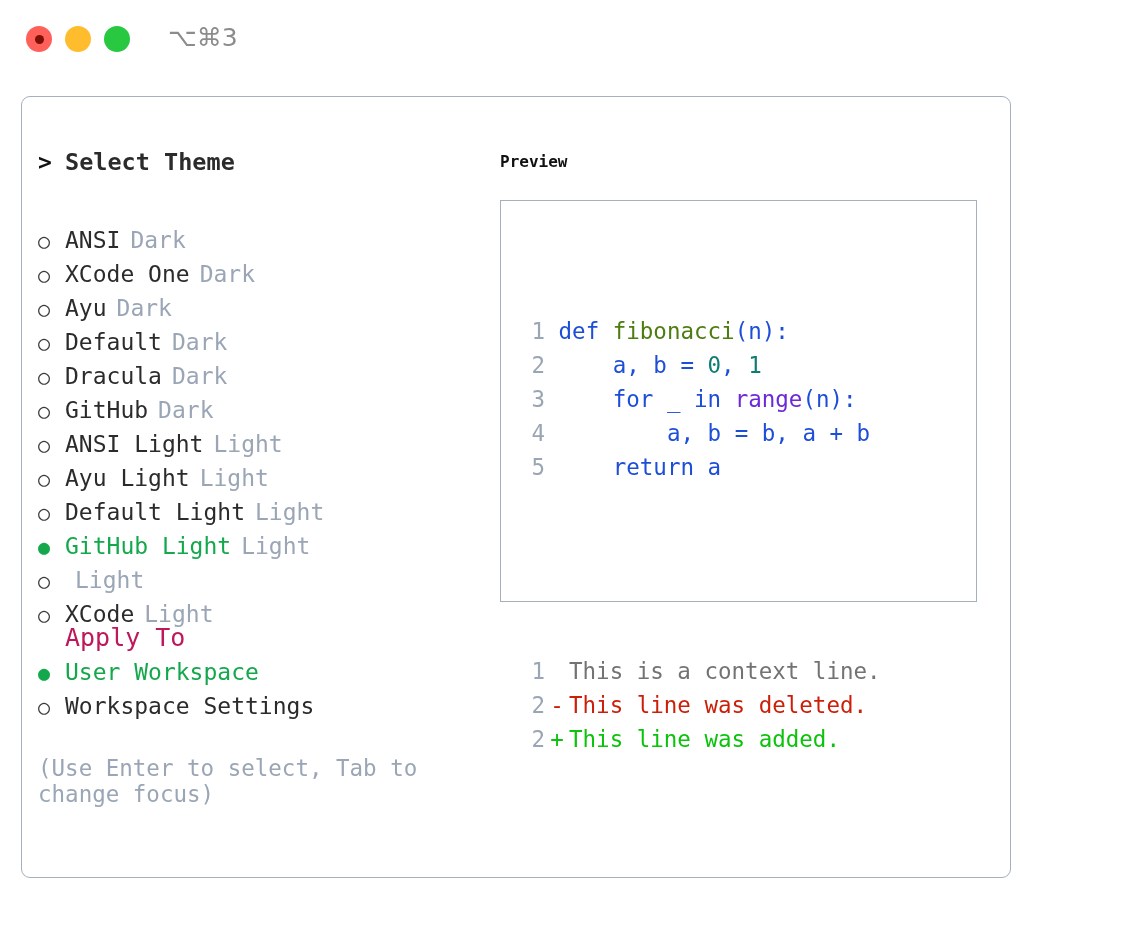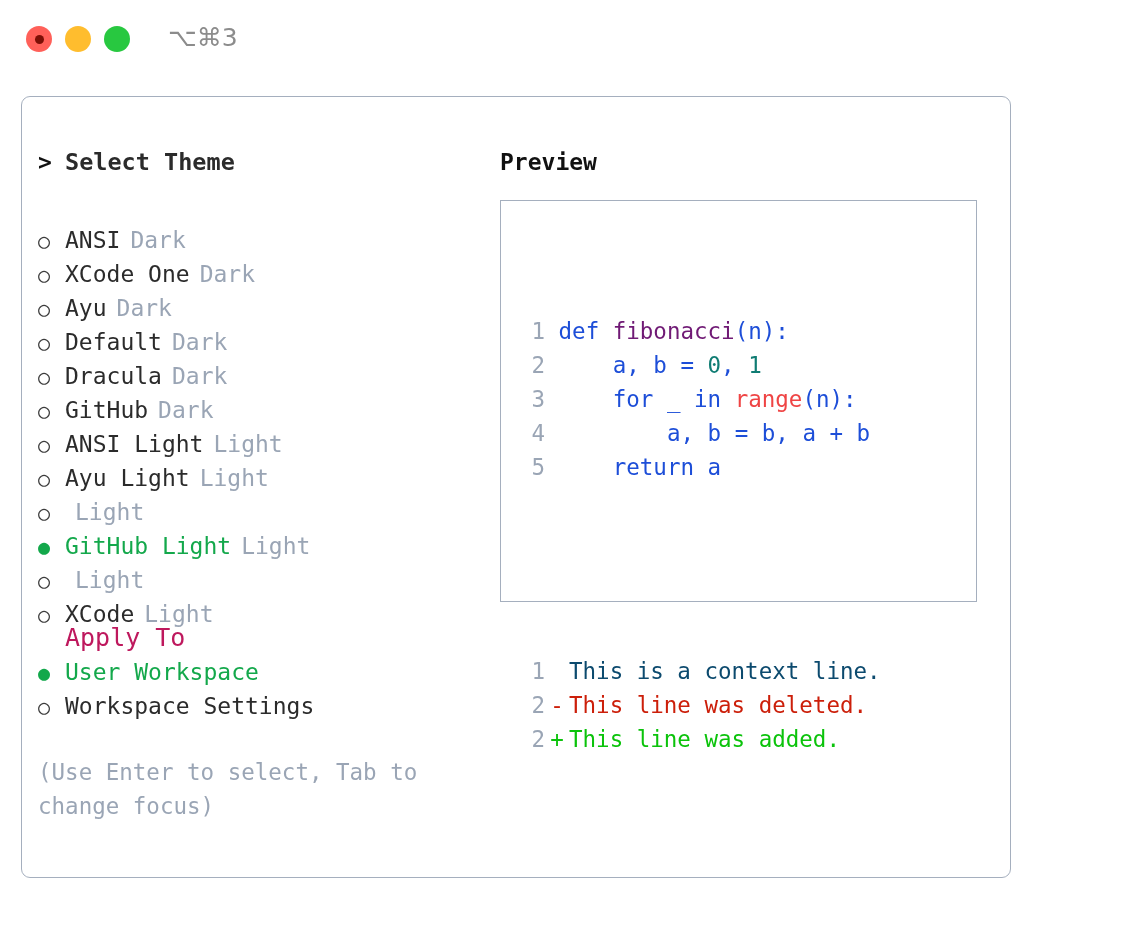--- a/index.html
+++ b/index.html
@@ -143,35 +143,35 @@
     font-size: 25px;
     line-height: 34px;
     height: 34px;
     color: #be185d;
     white-space: pre;
   }
 
   .hint {
     margin-top: 32px;
     font-size: 22.5px;
-    line-height: 34px;
+    line-height: 26px;
     color: #9aa5b5;
     width: 405px;
     white-space: pre-wrap;
   }
 
   
   .right-col {
     position: absolute;
     left: 478px;
     top: 48px;
     width: 490px;
   }
   .preview-title {
-    font-size: 23px;
+    font-size: 16px;
     font-weight: bold;
     color: #111111;
     line-height: 34px;
     height: 34px;
     white-space: pre;
   }
 
   .preview-box {
     margin-top: 21px;
     width: 477px;
@@ -191,28 +191,28 @@
     white-space: pre;
   }
   .cline { display: block; white-space: pre; }
   .lno {
     display: inline-block;
     width: 24px;
     text-align: right;
     color: #9aa5b5;
   }
   .ctext { color: #1d4ed8; }
-  .tok-fn   { color: #701a75; }
+  .tok-fn   { color: #4d7c0f; }
   .tok-num  { color: #0f7c73; }
-  .tok-blt  { color: #ef4444; }
+  .tok-blt  { color: #6d28d9; }
   .blank { display: block; height: 34px; }
 
   .dline { display: block; white-space: pre; }
   .dsign { display: inline-block; width: 24px; text-align: center; }
-  .d-ctx  { color: #0c4a6e; }
+  .d-ctx  { color: #737373; }
   .d-del  { color: #cc1f0a; }
   .d-add  { color: #0bc30b; }
 </style>
 </head>
 <body>
 
 <div class="window">
 
   <div class="titlebar">
     <div class="traffic">
@@ -234,21 +234,21 @@
 
         <div id="theme-rows">
             <div class="row"><span class="marker">○</span><span class="name">ANSI</span><span class="variant">Dark</span></div>
             <div class="row"><span class="marker">○</span><span class="name">XCode One</span><span class="variant">Dark</span></div>
             <div class="row"><span class="marker">○</span><span class="name">Ayu</span><span class="variant">Dark</span></div>
             <div class="row"><span class="marker">○</span><span class="name">Default</span><span class="variant">Dark</span></div>
             <div class="row"><span class="marker">○</span><span class="name">Dracula</span><span class="variant">Dark</span></div>
             <div class="row"><span class="marker">○</span><span class="name">GitHub</span><span class="variant">Dark</span></div>
             <div class="row"><span class="marker">○</span><span class="name">ANSI Light</span><span class="variant">Light</span></div>
             <div class="row"><span class="marker">○</span><span class="name">Ayu Light</span><span class="variant">Light</span></div>
-            <div class="row"><span class="marker">○</span><span class="variant">Light</span></div>
+            <div class="row"><span class="marker">○</span><span class="name">Default Light</span><span class="variant">Light</span></div>
             <div class="row selected"><span class="marker sel">●</span><span class="name">GitHub Light</span><span class="variant">Light</span></div>
             <div class="row"><span class="marker">○</span><span class="variant">Light</span></div>
             <div class="row"><span class="marker">○</span><span class="name">XCode</span><span class="variant">Light</span></div>
           </div>
 
         <div class="section-gap"></div>
 
         <div class="apply-header">Apply To</div>
 
         <div id="apply-rows">

